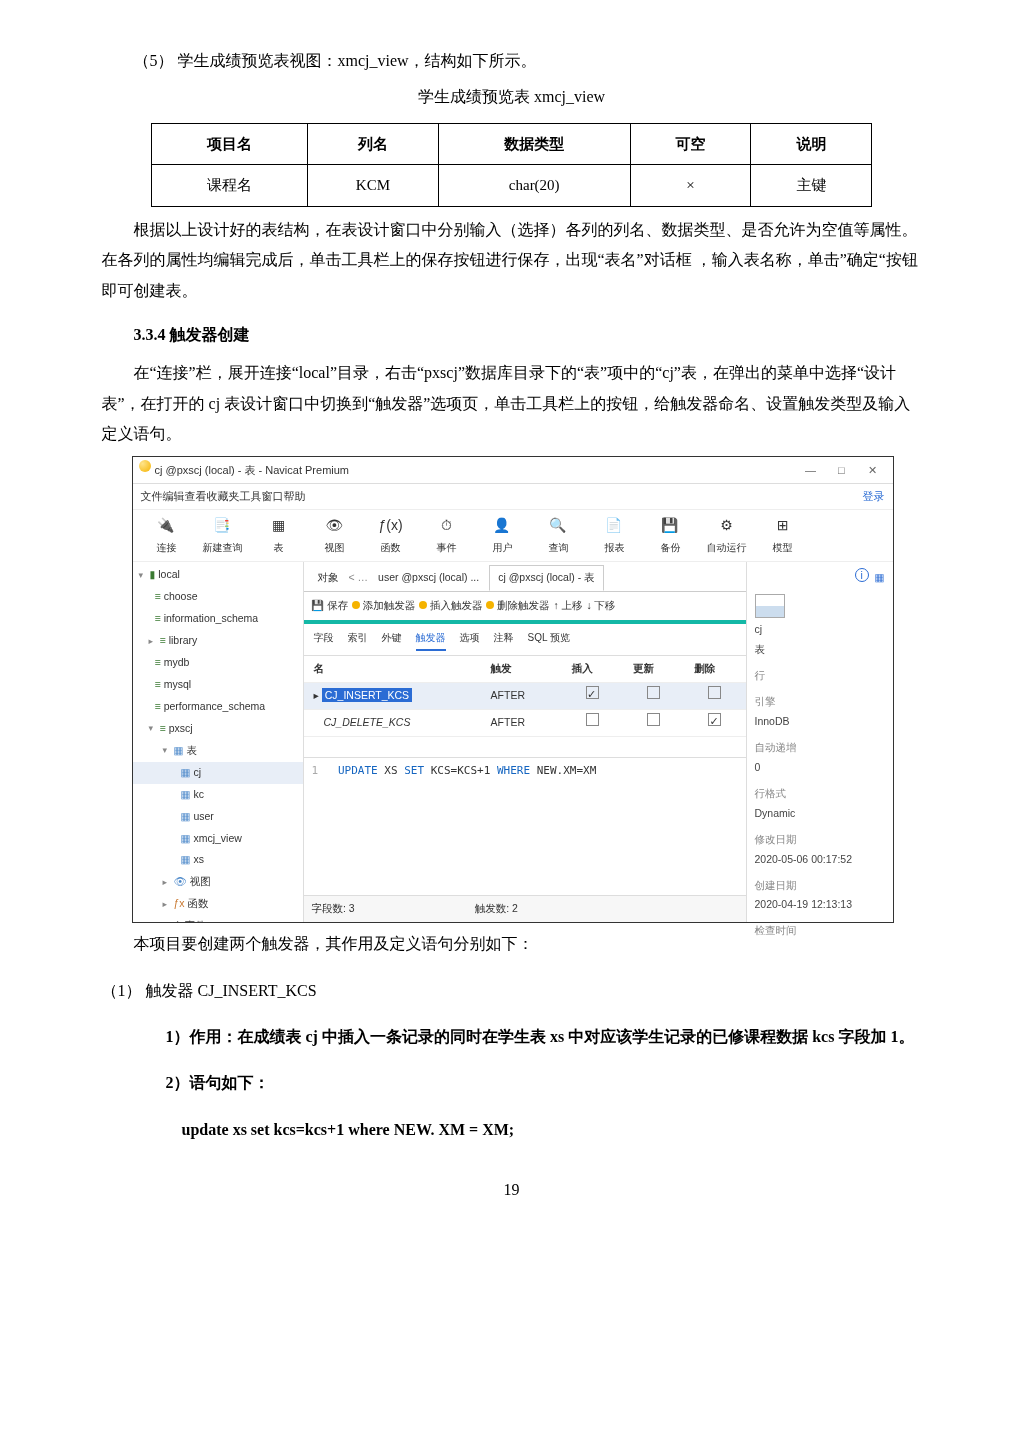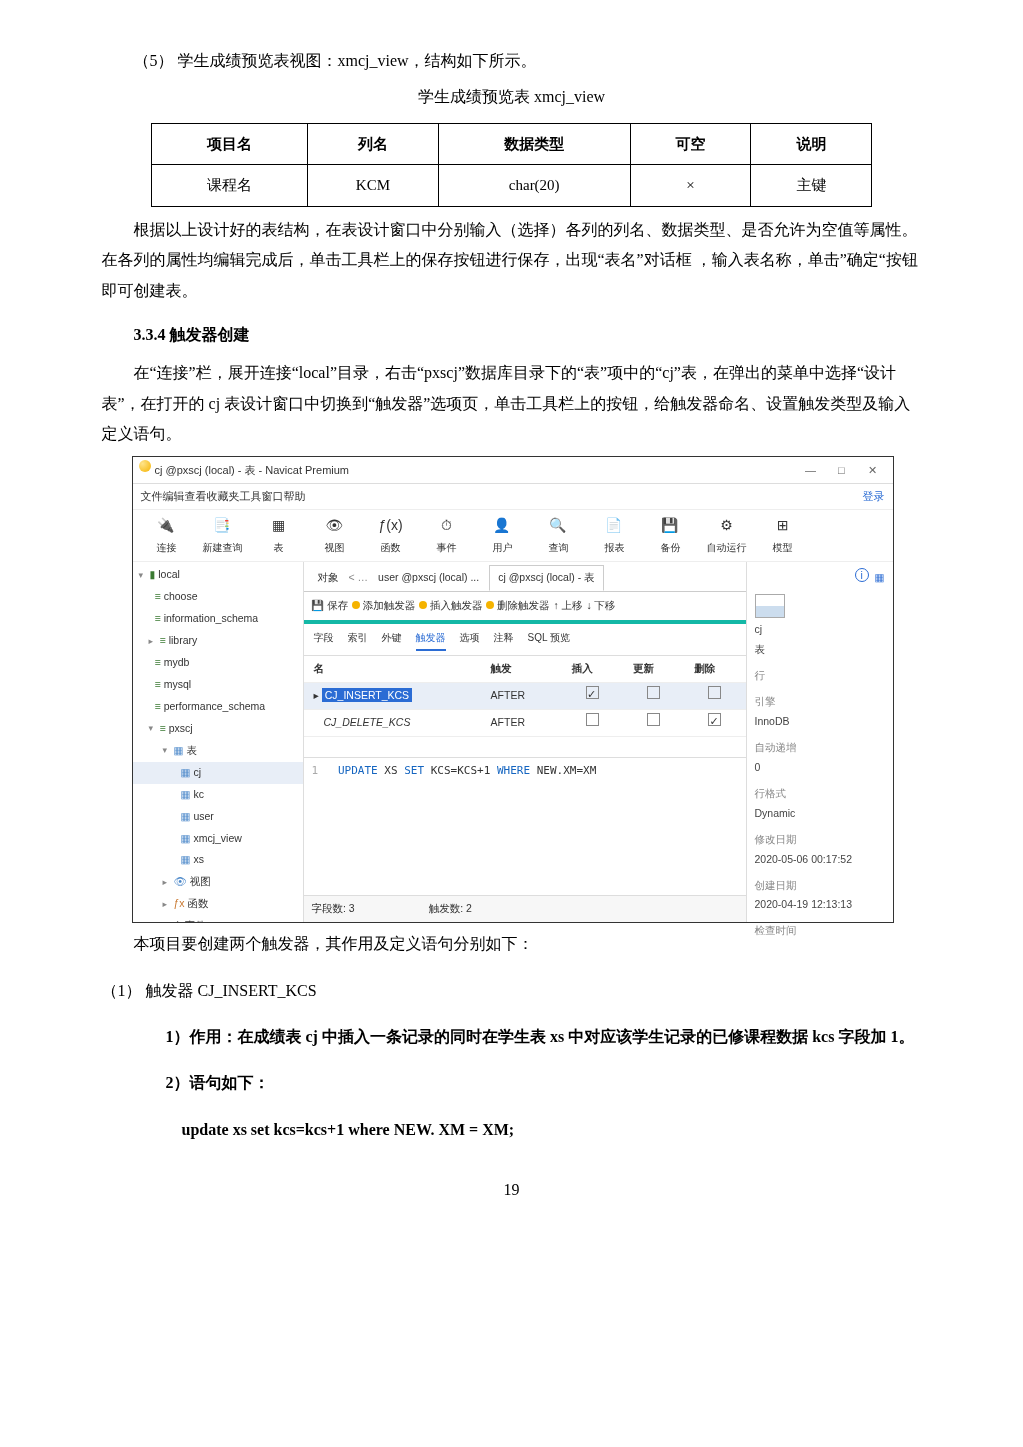--- a/index.html
+++ b/index.html
@@ -162,21 +162,21 @@
     padding: 3px 8px;
     font-family: Consolas, monospace;
     font-size: 11px;
   }
   .sql-kw { color: #1565c0; }
   .statusbar {
     border-top: 1px solid #ddd;
     display: flex;
     font-size: 10.5px;
     padding: 3px 8px;
-    gap: 74px;
+    gap: 120px;
     background: #f7f7f7;
   }
   .rightpanel {
     width: 130px;
     border-left: 1px solid #ddd;
     padding: 6px 8px;
     font-size: 10.5px;
     color: #444;
   }
   .rightpanel .rp-head { display: flex; justify-content: flex-end; gap: 6px; color: #2b6cd4; margin-bottom: 6px; }

